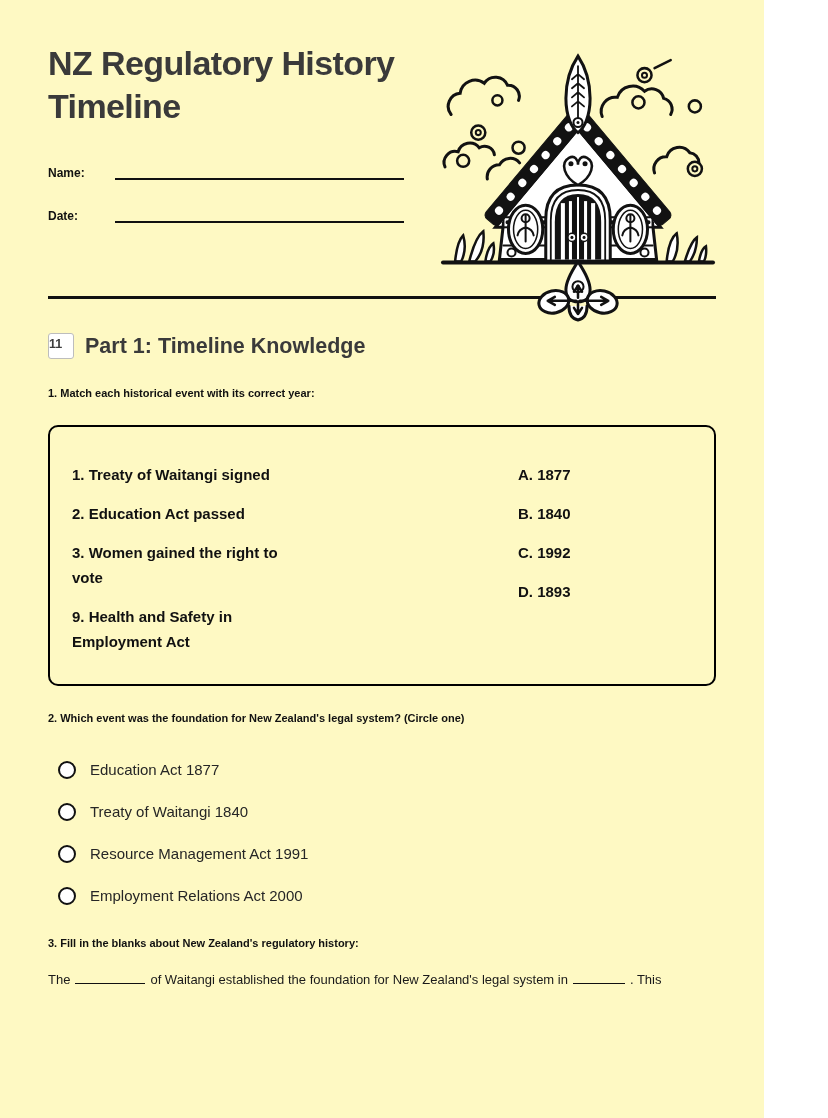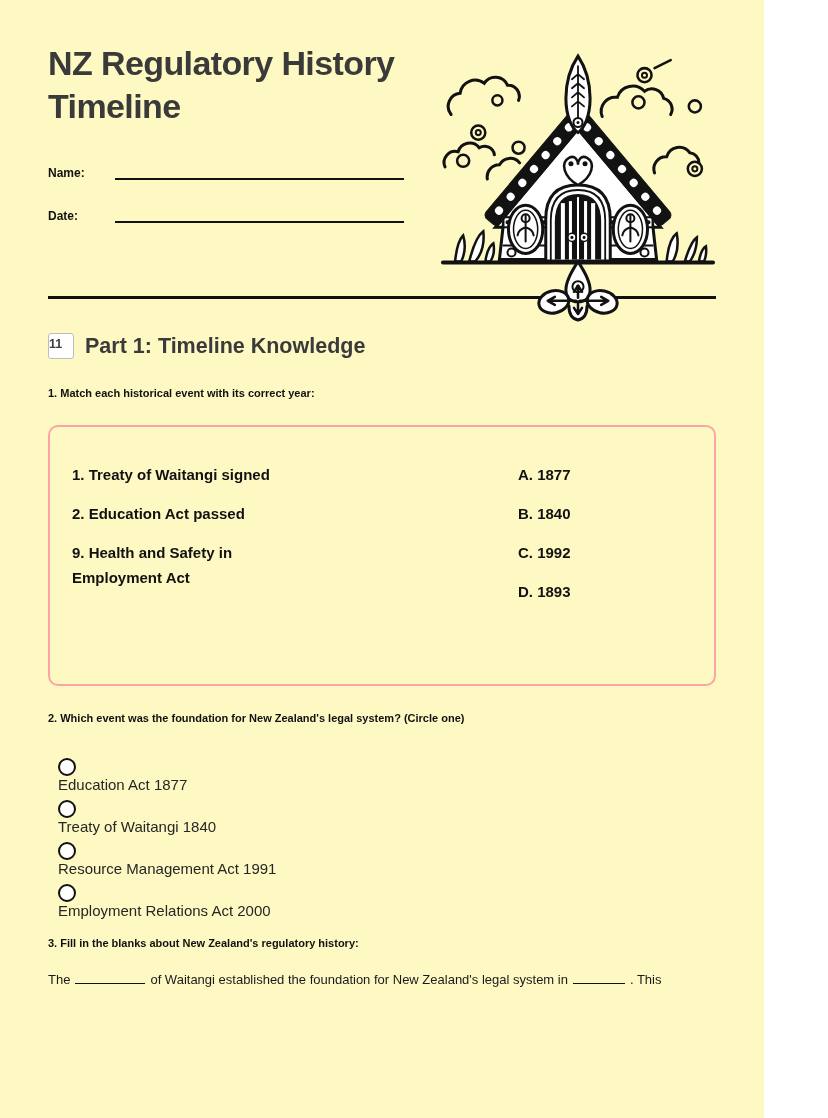--- a/index.html
+++ b/index.html
@@ -36,30 +36,30 @@
   .cal-top i.l { left: 5px; }
   .cal-num { font-size: 12.5px; font-weight: 700; color: #3d3d3d; text-align: center;
              line-height: 16px; }
   .bld-icon { width: 26px; height: 26px; flex: none; }
 
   
   .q-prompt { font-size: 11px; font-weight: 700; color: #111; margin: 24px 0 0;
               line-height: 20px; }
 
   
-  .match-box { margin-top: 22px; border: 2px solid #fca5a5; border-radius: 10px;
+  .match-box { margin-top: 22px; border: 2px solid #000000; border-radius: 10px;
                height: 261px; display: flex; padding: 35px 22px 0; }
   .match-col p { margin: 0 0 14px; font-size: 15px; font-weight: 700; line-height: 25px;
                  color: #111; }
   .match-left { width: 232px; flex: none; }
   .match-right { margin-left: 214px; flex: none; }
 
   
   .options { margin: 30px 0 0; padding-left: 10px; }
-  .option { display: flex; margin-bottom: 19px; height: 23px; flex-direction: column; }
+  .option { display: flex; align-items: center; margin-bottom: 19px; height: 23px; }
   .radio { width: 18px; height: 18px; border: 2.5px solid #111; border-radius: 50%;
            margin-right: 14px; flex: none; background: #fff; }
   .option-label { font-size: 15px; color: #262626; }
 
   .part2 { margin-top: 46px; }
 
   
   .fib { margin: 14px 0 0; font-size: 13px; font-weight: 400; color: #1a1a1a;
          line-height: 25px; }
   .blank { display: inline-block; border-bottom: 1.5px solid #111; height: 17px;
@@ -201,20 +201,21 @@
       </span>
       <span class="txt">Part 1: Timeline Knowledge</span>
     </div>
 
     <p class="q-prompt">1. Match each historical event with its correct year:</p>
 
     <div class="match-box">
       <div class="match-col match-left">
         <p>1. Treaty of Waitangi signed</p>
         <p>2. Education Act passed</p>
+        <p>3. Women gained the right to vote</p>
         <p>9. Health and Safety in Employment Act</p>
       </div>
       <div class="match-col match-right">
         <p>A. 1877</p>
         <p>B. 1840</p>
         <p>C. 1992</p>
         <p>D. 1893</p>
       </div>
     </div>
 

